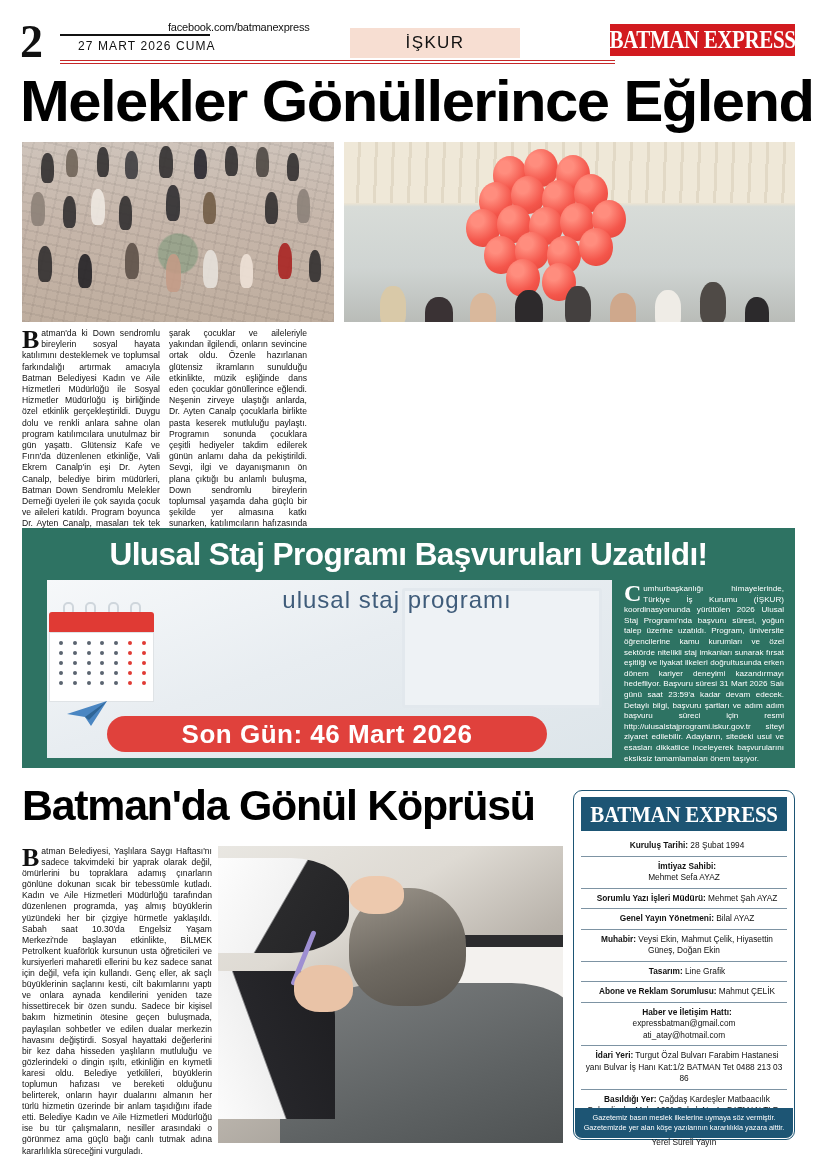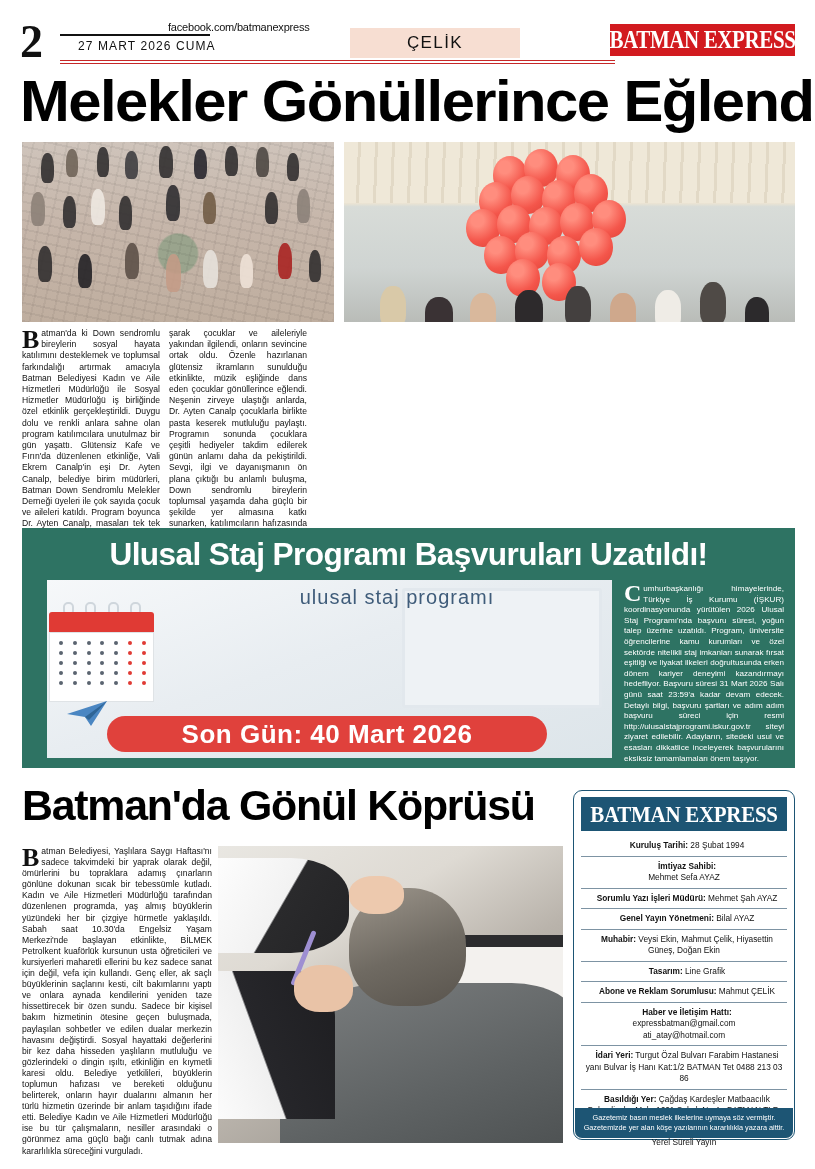--- a/index.html
+++ b/index.html
@@ -227,21 +227,21 @@
     display:block; width:11px; height:14px;
     border:2px solid #cfd6dc; border-radius:5px; background:transparent;
   }
   .ad-text {
     position: absolute;
     left: 140px; top: 6px;
     width: 420px;
     text-align: center;
   }
   .ad-kicker {
-    font-size: 20px;
+    font-size: 24px;
     color: #3f5c7a;
     letter-spacing: 1px;
     font-weight: normal;
   }
   .ad-line1 {
     font-size: 36px;
     font-weight: bold;
     letter-spacing: 2px;
     color: #3d7ab0;
     line-height: 38px;
@@ -449,21 +449,21 @@
 
 <div class="page">
 
   <div class="masthead-bar">
     <div class="page-number">2</div>
     <div class="hdr-rule-top"></div>
     <div class="hdr-facebook">facebook.com/batmanexpress</div>
     <div class="hdr-date">27 MART 2026 CUMA</div>
     <div class="hdr-rules-bottom"></div>
     <div class="section-chip">
-      <span>ÇELİK</span>
+      <span>İŞKUR</span>
     </div>
     <div class="brand-logo">
       <span>BATMAN EXPRESS</span>
     </div>
   </div>
 
   <div class="headline-main">Melekler Gönüllerince Eğlendi</div>
 
   <div class="photo photo-1">
     <div class="ph1-bg"></div>
@@ -597,21 +597,21 @@
         <div class="ad-kicker">ulusal staj programı</div>
       </div>
 
       <div class="ad-plane">
         <svg viewBox="0 0 46 30" xmlns="http://www.w3.org/2000/svg">
           <path d="M2 16 L42 3 L26 28 L20 19 Z" fill="#4a86c2"></path>
           <path d="M20 19 L42 3 L24 22 Z" fill="#2f6596"></path>
         </svg>
       </div>
 
-      <div class="ad-badge">Son Gün: 40 Mart 2026</div>
+      <div class="ad-badge">Son Gün: 46 Mart 2026</div>
     </div>
 
     <div class="green-col">Cumhurbaşkanlığı himayelerinde, Türkiye İş Kurumu (İŞKUR) koordinasyonunda yürütülen 2026 Ulusal Staj Programı'nda başvuru süresi, yoğun talep üzerine uzatıldı. Program, üniversite öğrencilerine kamu kurumları ve özel sektörde nitelikli staj imkanları sunarak fırsat eşitliği ve liyakat ilkeleri doğrultusunda erken dönem kariyer deneyimi kazandırmayı hedefliyor. Başvuru süresi 31 Mart 2026 Salı günü saat 23:59'a kadar devam edecek. Detaylı bilgi, başvuru şartları ve adım adım başvuru süreci için resmi http://ulusalstajprogrami.iskur.gov.tr siteyi ziyaret edilebilir. Adayların, sitedeki usul ve esasları dikkatlice inceleyerek başvurularını eksiksiz tamamlamaları önem taşıyor.</div>
   </div>
 
   <div class="headline-2">Batman'da Gönül Köprüsü</div>
   <div class="a2-col dropcap">Batman Belediyesi, Yaşlılara Saygı Haftası'nı sadece takvimdeki bir yaprak olarak değil, ömürlerini bu topraklara adamış çınarların gönlüne dokunan sıcak bir tebessümle kutladı. Kadın ve Aile Hizmetleri Müdürlüğü tarafından düzenlenen programda, yaş almış büyüklerin yüzündeki her bir çizgiye hürmetle yaklaşıldı. Sabah saat 10.30'da Engelsiz Yaşam Merkezi'nde başlayan etkinlikte, BİLMEK Petrolkent kuaförlük kursunun usta öğreticileri ve kursiyerleri maharetli ellerini bu kez sadece sanat için değil, vefa için kullandı. Genç eller, ak saçlı büyüklerinin saçlarını kesti, cilt bakımlarını yaptı ve onlara aynada kendilerini yeniden taze hissettirecek bir özen sundu. Sadece bir kişisel bakım hizmetinin ötesine geçen buluşmada, paylaşılan sohbetler ve edilen dualar merkezin havasını değiştirdi. Sosyal hayattaki değerlerini bir kez daha hisseden yaşlıların mutluluğu ve gözlerindeki o dingin ışıltı, etkinliğin en kıymetli karesi oldu. Belediye yetkilileri, büyüklerin toplumun hafızası ve bereketi olduğunu belirterek, onların hayır dualarını almanın her türlü hizmetin üzerinde bir anlam taşıdığını ifade etti. Belediye Kadın ve Aile Hizmetleri Müdürlüğü ise bu tür çalışmaların, nesiller arasındaki o görünmez ama güçlü bağı canlı tutmak adına kararlılıkla süreceğini vurguladı.</div>
 
   <div class="photo photo-3">
     <div class="ph3-bg"></div>

